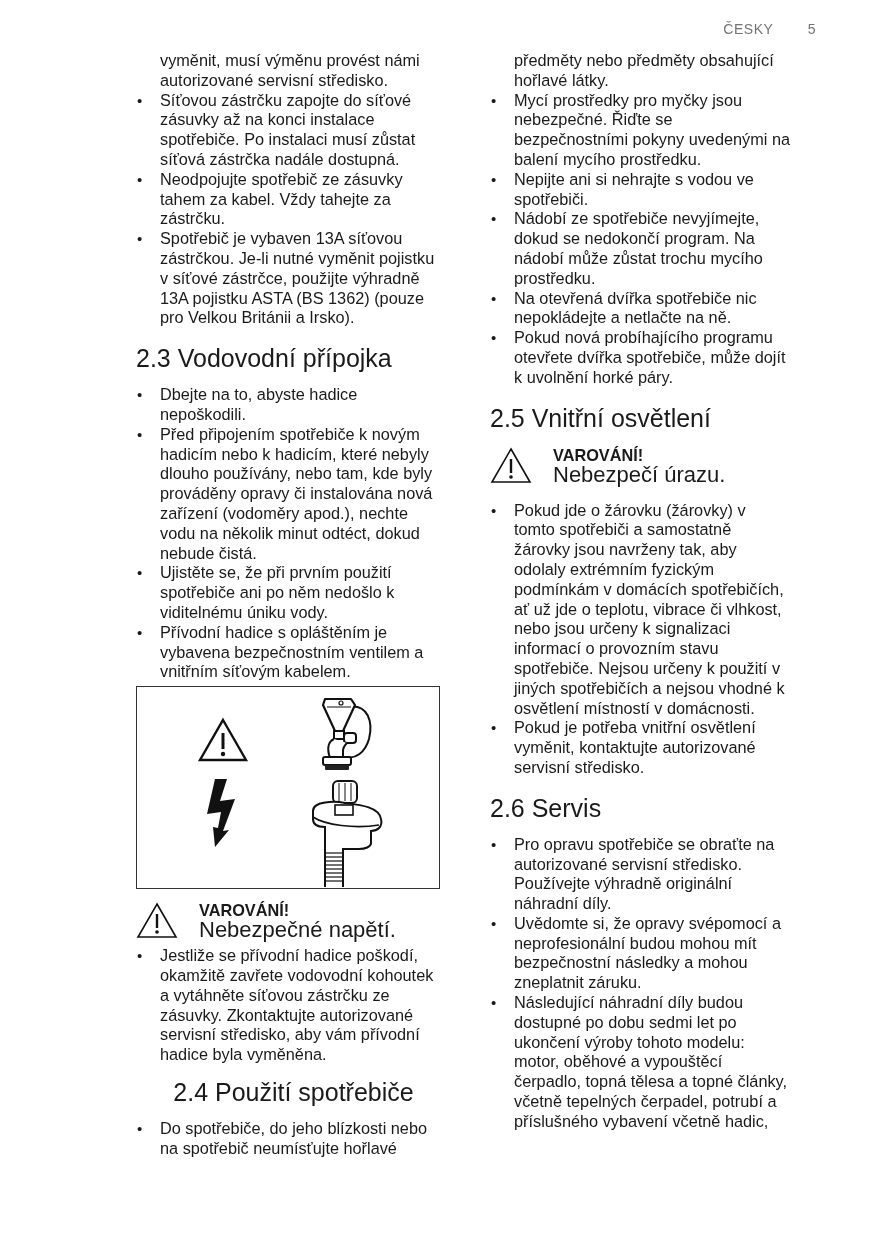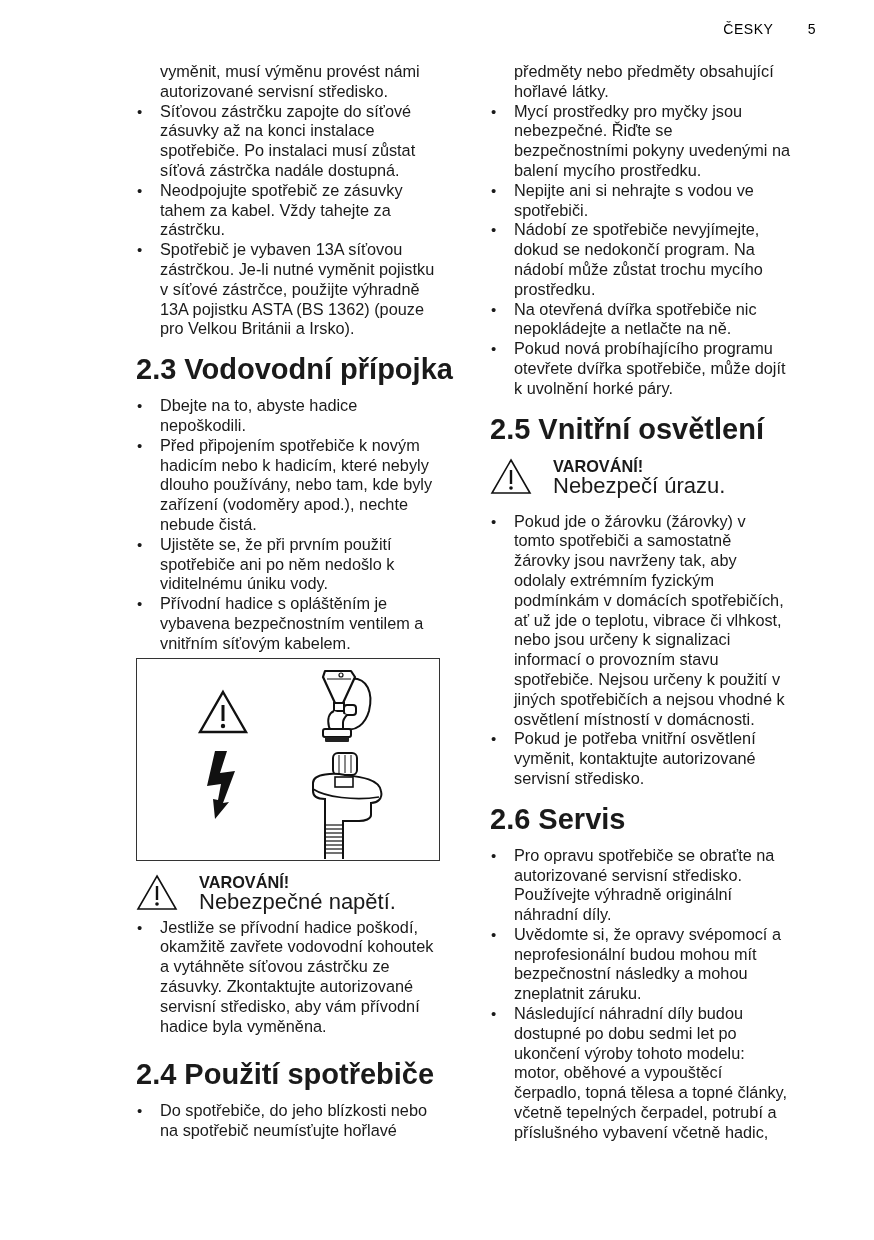--- a/index.html
+++ b/index.html
@@ -2,32 +2,32 @@
 <html><head>
   <meta charset="utf-8">
   <style>
     html, body { margin: 0; padding: 0; background: #ffffff; }
     body {
       width: 874px; height: 1240px; position: relative; overflow: hidden;
       font-family: "Liberation Sans", sans-serif; color: #1a1a1a;
     }
     .header {
       position: absolute; top: 21px; right: 58px;
-      font-size: 14px; letter-spacing: 0.5px; color: #000000;
+      font-size: 14px; letter-spacing: 0.5px; color: #737373;
     }
     .header .lang { margin-right: 30px; }
-    .col { position: absolute; top: 62px; }
+    .col { position: absolute; top: 51px; }
     .col-left { left: 136px; width: 315px; }
     .col-right { left: 490px; width: 335px; }
     .line { font-size: 16.3px; line-height: 19.8px; white-space: nowrap; }
     .bullet { position: relative; padding-left: 24px; }
     .bullet .dot { position: absolute; left: 1px; top: 0; font-size: 15px; }
     .cont { padding-left: 24px; }
     h2 {
-      margin: 0; font-size: 29px; font-weight: bold; line-height: 26px;
+      margin: 0; font-size: 25px; font-weight: normal; line-height: 26px;
       white-space: nowrap;
     }
     .warning { position: relative; height: 44px; }
     .warning svg { position: absolute; left: 0; top: 2px; }
     .warning .wtext { position: absolute; left: 63px; top: 0; }
     .warning .wtitle { font-weight: bold; font-size: 16.3px; line-height: 20px; }
     .warning .wbody { font-size: 22px; line-height: 20px; }
     .figure {
       width: 304px; height: 203px; border: 1.5px solid #333;
       position: relative; box-sizing: border-box;
@@ -75,21 +75,23 @@
   <div class="bullet">
     <span class="dot line">•</span>
     <div class="line">Dbejte na to, abyste hadice</div>
     <div class="line">nepoškodili.</div>
   </div>
   <div class="bullet">
     <span class="dot line">•</span>
     <div class="line">Před připojením spotřebiče k novým</div>
     <div class="line">hadicím nebo k hadicím, které nebyly</div>
     <div class="line">dlouho používány, nebo tam, kde byly</div>
+    <div class="line">prováděny opravy či instalována nová</div>
     <div class="line">zařízení (vodoměry apod.), nechte</div>
+    <div class="line">vodu na několik minut odtéct, dokud</div>
     <div class="line">nebude čistá.</div>
   </div>
   <div class="bullet">
     <span class="dot line">•</span>
     <div class="line">Ujistěte se, že při prvním použití</div>
     <div class="line">spotřebiče ani po něm nedošlo k</div>
     <div class="line">viditelnému úniku vody.</div>
   </div>
   <div class="bullet">
     <span class="dot line">•</span>
@@ -155,21 +157,21 @@
   <div class="bullet" style="margin-top:2px;">
     <span class="dot line">•</span>
     <div class="line">Jestliže se přívodní hadice poškodí,</div>
     <div class="line">okamžitě zavřete vodovodní kohoutek</div>
     <div class="line">a vytáhněte síťovou zástrčku ze</div>
     <div class="line">zásuvky. Zkontaktujte autorizované</div>
     <div class="line">servisní středisko, aby vám přívodní</div>
     <div class="line">hadice byla vyměněna.</div>
   </div>
 
-  <h2 style="margin-top:25px; margin-bottom:14px;">2.4 Použití spotřebiče</h2>
+  <h2 style="margin-top:14px; margin-bottom:14px;text-align:center;">2.4 Použití spotřebiče</h2>
 
   <div class="bullet">
     <span class="dot line">•</span>
     <div class="line">Do spotřebiče, do jeho blízkosti nebo</div>
     <div class="line">na spotřebič neumísťujte hořlavé</div>
   </div>
 </div>
 
 <div class="col col-right">
   <div>

